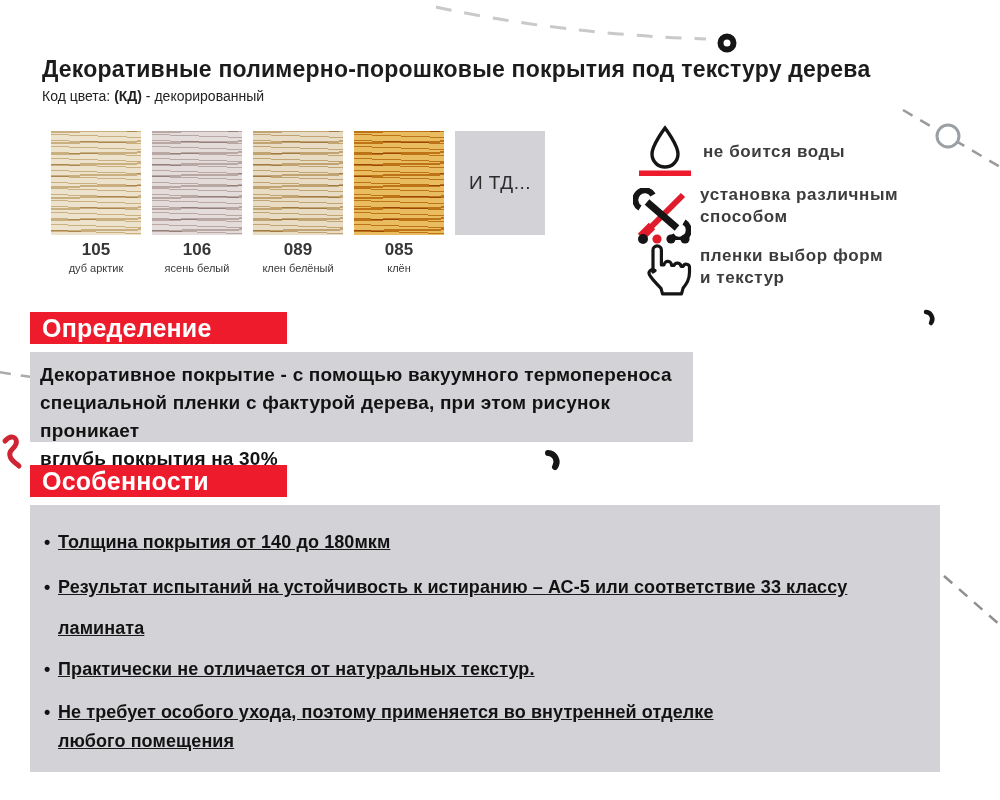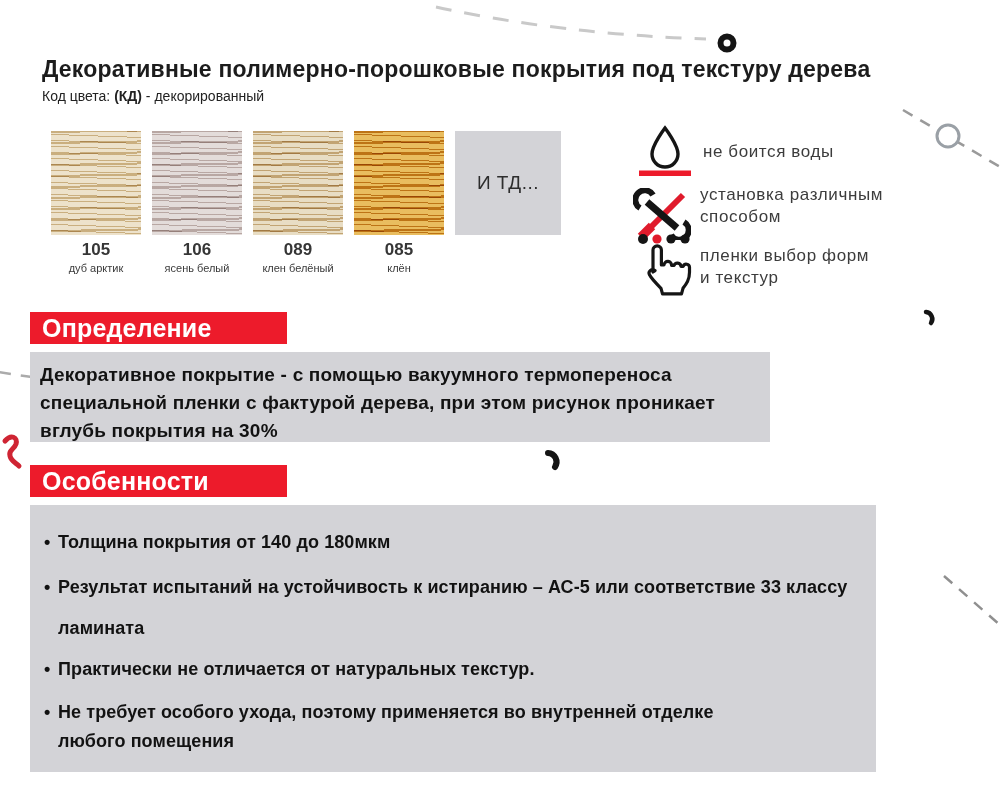--- a/index.html
+++ b/index.html
@@ -26,53 +26,53 @@
     top:131px;width:90px;height:104px;
     background-color:var(--base,#ddd);
     background-image:
       repeating-linear-gradient(179deg, var(--grain,transparent) 0 2px, transparent 2px 11px),
       repeating-linear-gradient(182deg, var(--grain,transparent) 0 1px, transparent 1px 6px);
     background-blend-mode:multiply;
   }
   .swatch-box.s0{left:51px;} .swatch-box.s1{left:152px;}
   .swatch-box.s2{left:253px;} .swatch-box.s3{left:354px;}
   .more-box{
-    left:455px;top:131px;width:106px;height:104px;background:#d3d3d7;
+    left:455px;top:131px;width:90px;height:104px;background:#d3d3d7;
     display:flex;align-items:center;justify-content:center;
     font-size:19px;color:#2d2d2d;letter-spacing:.5px;
   }
   .swatch-label{top:240px;width:90px;text-align:center;}
   .swatch-label.s0{left:51px;} .swatch-label.s1{left:152px;}
   .swatch-label.s2{left:253px;} .swatch-label.s3{left:354px;}
   .swatch-code{font-size:17px;font-weight:700;color:#363636;}
   .swatch-name{font-size:11px;color:#3a3a3a;margin-top:2px;}
 
   
   .feat-label{
-    font-size:17px;color:#3c3c3c;letter-spacing:.6px;line-height:22px;
+    font-size:17px;color:#3c3c3c;letter-spacing:.6px;line-height:22px;font-weight:bold;
   }
   .fl1{left:703px;top:141px;}
   .fl2{left:700px;top:184px;width:230px;}
   .fl3{left:700px;top:245px;width:240px;}
   .ic1{left:639px;top:124px;}
   .ic2{left:633px;top:188px;}
   .ic3{left:636px;top:232px;}
 
   
   .banner{
     left:30px;width:257px;height:32px;background:#ED1B2B;
     color:#fff;font-size:25px;font-weight:700;letter-spacing:.2px;
     display:flex;align-items:center;padding-left:12px;box-sizing:border-box;
   }
   .banner.def{top:312px;}
   .banner.feats{top:465px;}
   .panel{background:#d3d3d7;box-sizing:border-box;}
-  .panel.def{left:30px;top:352px;width:740px;height:90px;padding:9px 10px 0 10px;}
+  .panel.def{left:30px;top:352px;width:663px;height:90px;padding:9px 10px 0 10px;}
   .def-line{font-size:19px;font-weight:700;line-height:28px;color:#121212;letter-spacing:.2px;}
-  .panel.feats{left:30px;top:505px;width:846px;height:267px;padding:24px 16px 12px 14px;}
+  .panel.feats{left:30px;top:505px;width:910px;height:267px;padding:24px 16px 12px 14px;text-decoration:underline;}
   .feat-item{font-size:18px;font-weight:700;color:#121212;line-height:27px;letter-spacing:.1px;padding-left:14px;position:relative;}
   .feat-item::before{content:"\2022";position:absolute;left:0;top:0;font-size:18px;}
   .feat-item.i0{margin-bottom:18px;}
   .feat-item.i1{margin-bottom:14px;}
   .feat-item.i1 .line2{margin-top:14px;}
   .feat-item.i2{margin-bottom:16px;}
   .feat-item.i3 .line2{margin-top:2px;}
 
   
   svg.deco{left:0;top:0;pointer-events:none;}

